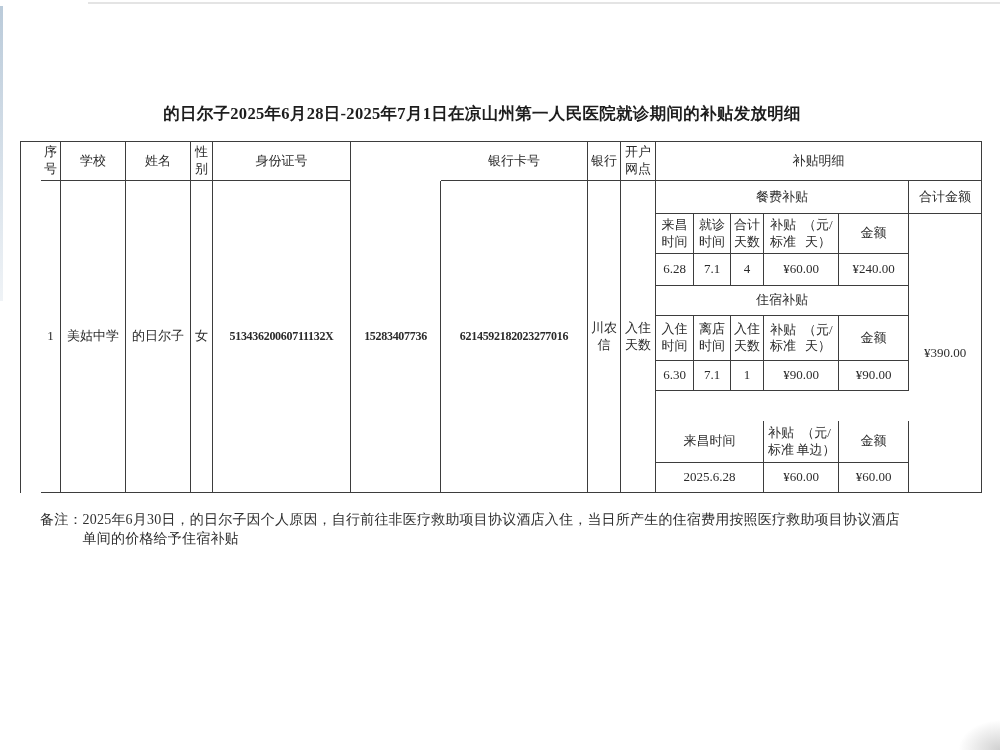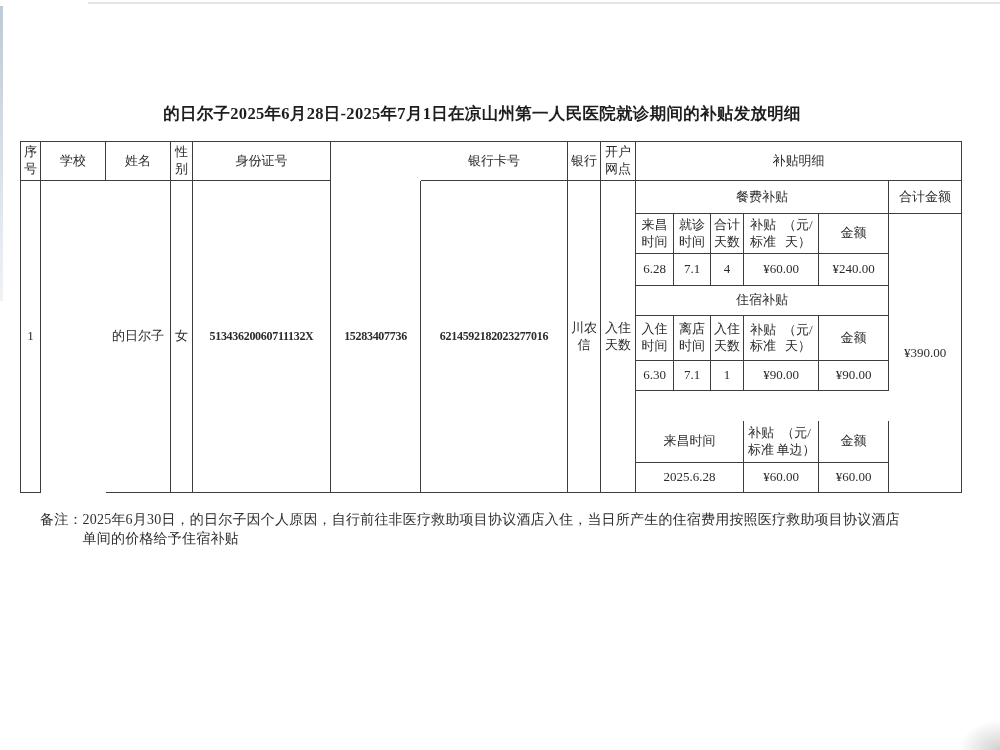--- a/index.html
+++ b/index.html
@@ -18,21 +18,21 @@
   .title{
     position:absolute;left:0;top:103px;width:964px;text-align:center;
     font-size:16.5px;font-weight:bold;letter-spacing:.3px;color:#1d1d1d;
   }
   .doc-table{
     position:absolute;left:20px;top:141px;
     display:grid;
     grid-template-columns:20px 65px 65px 22px 138px 90px 147px 33px 35px 38px 37px 33px 75px 70px 73px;
     grid-template-rows:39px 33px 40px 32px 30px 45px 30px 30px 42px 30px;
     border-top:1px solid #3d3d3d;border-left:1px solid #3d3d3d;
-    font-size:13px;line-height:1.3;
+    font-size:13px;line-height:1.3;padding-left:20px;
   }
   .cell{
     border-right:1px solid #3d3d3d;border-bottom:1px solid #3d3d3d;
     display:flex;align-items:center;justify-content:center;
     text-align:center;padding:1px 2px;box-sizing:border-box;overflow:hidden;
     color:#2b2b2b;
   }
   .stack{flex-direction:row;line-height:1.25;}
   .num{font-size:12px;letter-spacing:-0.3px;font-weight:bold;}
   .note{
@@ -58,20 +58,21 @@
     <div class="cell" style="grid-area:1/2/2/3">学校</div>
     <div class="cell" style="grid-area:1/3/2/4">姓名</div>
     <div class="cell" style="grid-area:1/4/2/5">性别</div>
     <div class="cell" style="grid-area:1/5/2/6">身份证号</div>
     <div class="cell" style="grid-area:1/7/2/8">银行卡号</div>
     <div class="cell" style="grid-area:1/8/2/9">银行</div>
     <div class="cell" style="grid-area:1/9/2/10">开户网点</div>
     <div class="cell" style="grid-area:1/10/2/16">补贴明细</div>
 
     <div class="cell" style="grid-area:2/1/11/2">1</div>
+    <div class="cell" style="grid-area:2/2/11/3">美姑中学</div>
     <div class="cell" style="grid-area:2/3/11/4">的日尔子</div>
     <div class="cell" style="grid-area:2/4/11/5">女</div>
     <div class="cell num" style="grid-area:2/5/11/6">51343620060711132X</div>
     <div class="cell num" style="grid-area:2/6/11/7">15283407736</div>
     <div class="cell num" style="grid-area:2/7/11/8">6214592182023277016</div>
     <div class="cell" style="grid-area:2/8/11/9">川农信</div>
     <div class="cell" style="grid-area:2/9/11/10">入住天数</div>
 
     <div class="cell" style="grid-area:2/10/3/15">餐费补贴</div>
     <div class="cell" style="grid-area:2/15/3/16">合计金额</div>

